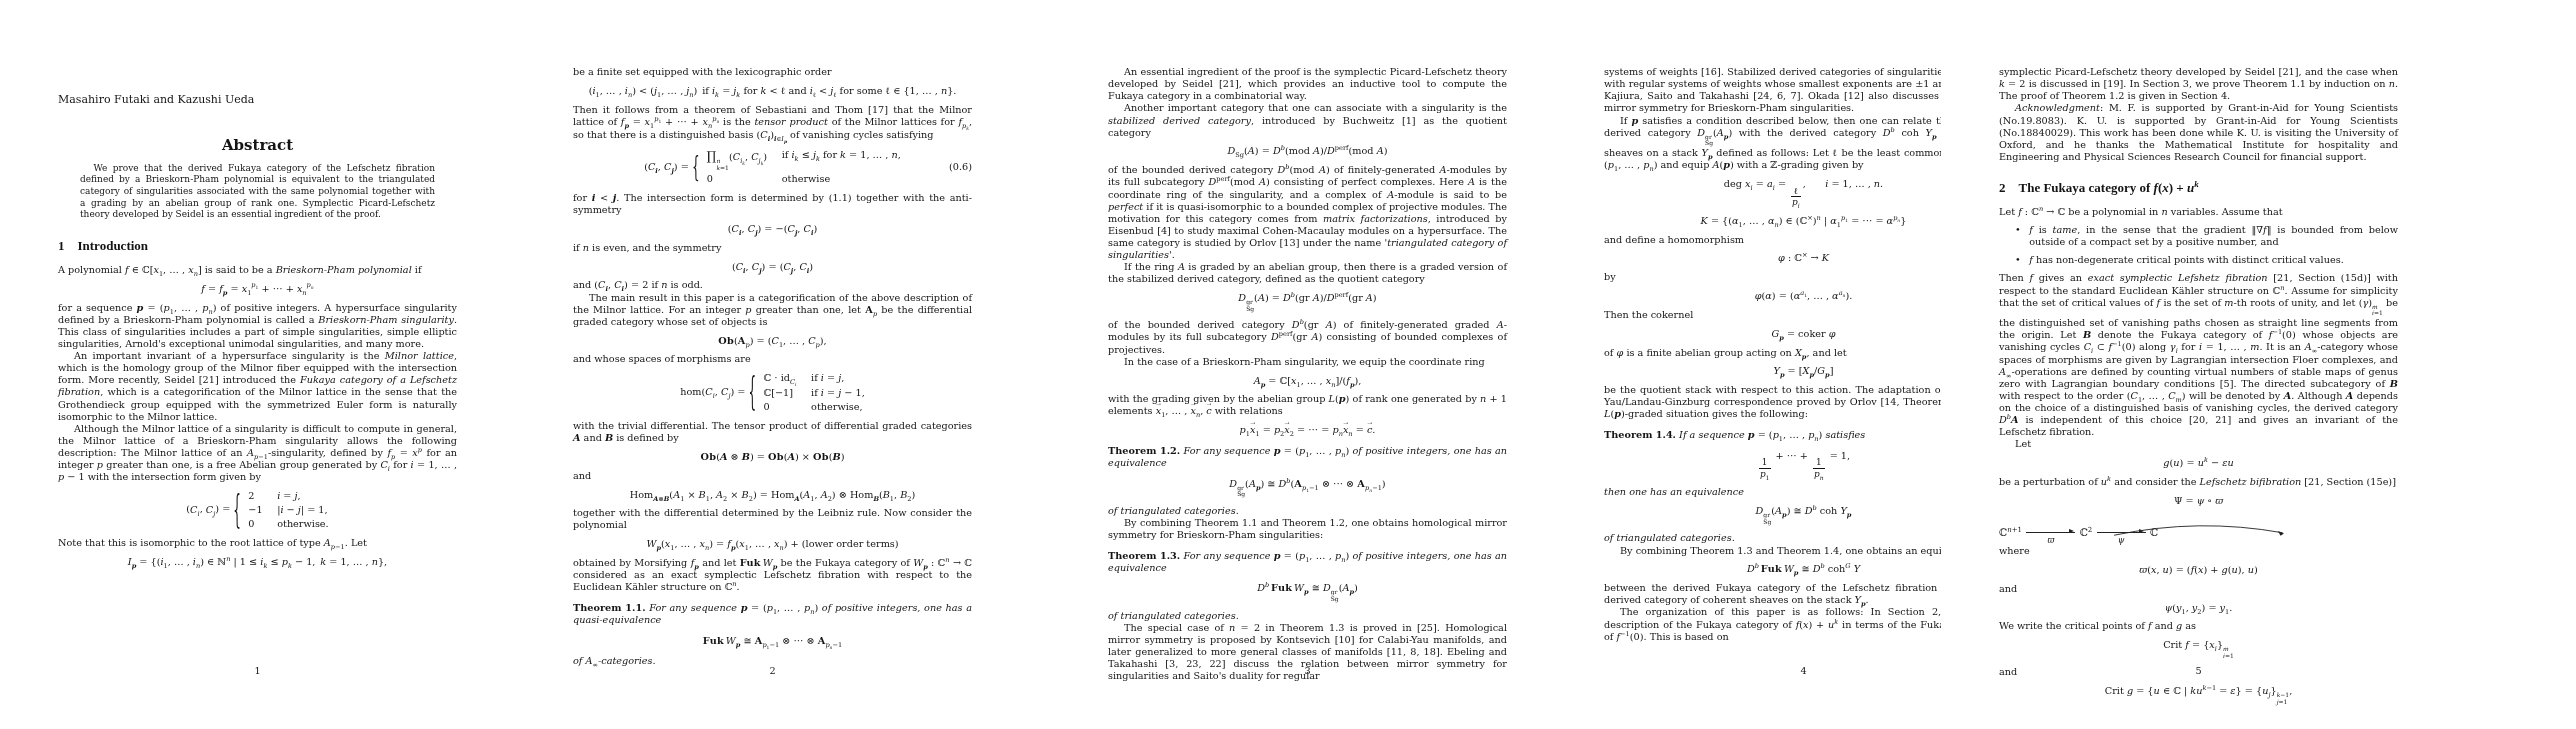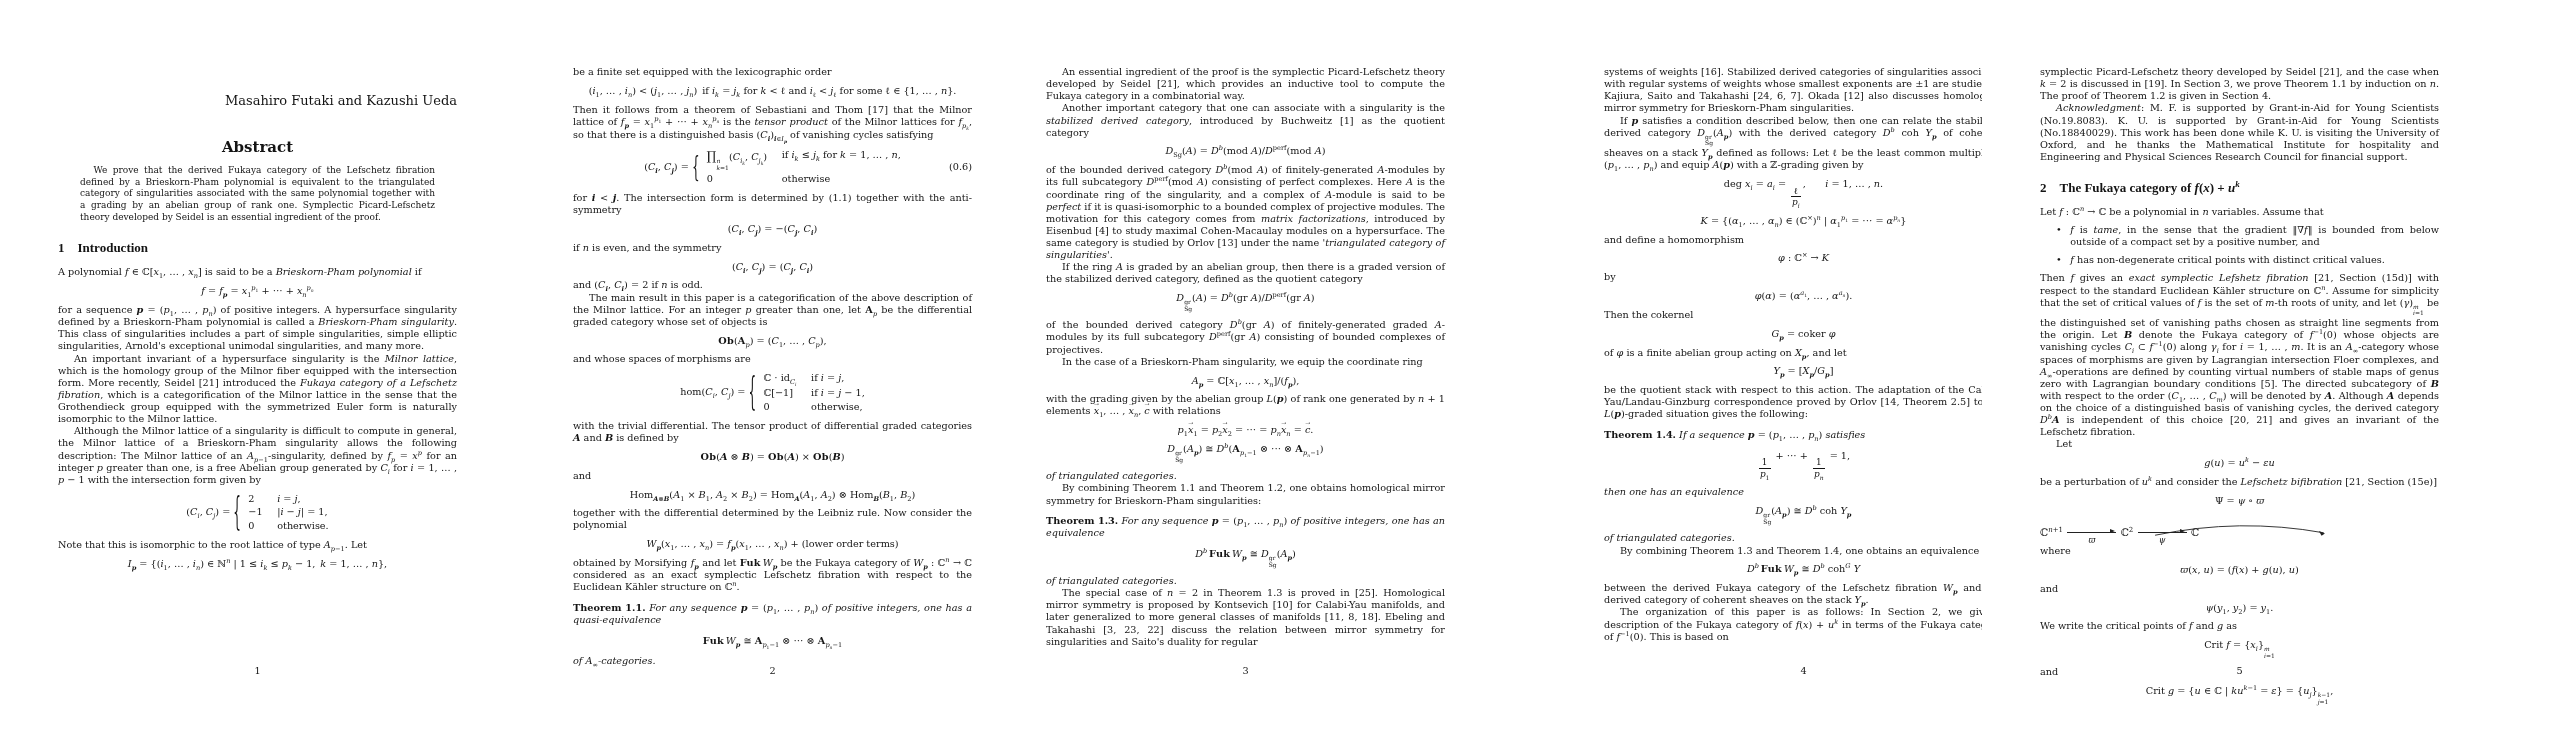--- a/index.html
+++ b/index.html
@@ -11,21 +11,21 @@
   .content{position:absolute;left:58px;right:58px;top:66px;font-size:9.7px;line-height:1.25;}
   .pageno{position:absolute;bottom:53px;left:0;right:0;text-align:center;font-size:9.7px;}
   .para{text-align:justify;margin:0;}
   .para.ind{text-indent:16px;}
   .thm{margin:8.5px 0;}
   .eq{margin:6.7px 0;text-align:center;position:relative;}
   .eqbody{display:inline-block;}
   .eqtag{position:absolute;right:0;top:50%;transform:translateY(-50%);}
   .h1{font-size:13px;font-weight:bold;margin:17px 0 9.7px;font-family:Liberation Serif, serif;}
   .title{font-size:17.6px;text-align:center;margin:43px 3.6px 0;line-height:1.3;}
-  .authors{text-align:right;font-size:13px;margin-top:27px;}
+  .authors{text-align:left;font-size:11px;margin-top:27px;}
   .abshead{text-align:center;font-weight:bold;font-size:15px;margin-top:29px;}
   .abstract{margin:8px 22px 0;font-size:9px;line-height:1.3;text-align:justify;text-indent:13.4px;}
   .bullet{display:flex;margin:6px 0 6px 16px;text-align:justify;}
   .bdot{margin-right:8.5px;}
   sup,sub{font-size:68%;line-height:0;}
   .fk{font-weight:bold;letter-spacing:0.2px;}
   .cal{font-style:italic;font-weight:600;}
   .vec{position:relative;display:inline-block;}
   .vec::before{content:'→';position:absolute;top:-0.78em;left:0;right:0;font-size:0.6em;
                text-align:center;font-style:normal;}
@@ -126,36 +126,37 @@
         <div class="eq">Hom<sub><span class="cal">A</span>⊗<span class="cal">B</span></sub>(<i>A</i><sub>1</sub> × <i>B</i><sub>1</sub>, <i>A</i><sub>2</sub> × <i>B</i><sub>2</sub>) = Hom<sub><span class="cal">A</span></sub>(<i>A</i><sub>1</sub>, <i>A</i><sub>2</sub>) ⊗ Hom<sub><span class="cal">B</span></sub>(<i>B</i><sub>1</sub>, <i>B</i><sub>2</sub>)</div>
         <div class="para">together with the differential determined by the Leibniz rule. Now consider the polynomial</div>
         <div class="eq"><i>W</i><sub><b><i>p</i></b></sub>(<i>x</i><sub>1</sub>, … , <i>x<sub>n</sub></i>) = <i>f</i><sub><b><i>p</i></b></sub>(<i>x</i><sub>1</sub>, … , <i>x<sub>n</sub></i>) + (lower order terms)</div>
         <div class="para">obtained by Morsifying <i>f</i><sub><b><i>p</i></b></sub> and let <span class="fk">Fuk</span> <i>W</i><sub><b><i>p</i></b></sub> be the Fukaya category of <i>W</i><sub><b><i>p</i></b></sub> : ℂ<sup><i>n</i></sup> → ℂ considered as an exact symplectic Lefschetz fibration with respect to the Euclidean Kähler structure on ℂ<sup><i>n</i></sup>.</div>
         <div class="para thm"><b>Theorem 1.1.</b> <i>For any sequence</i> <b><i>p</i></b> = (<i>p</i><sub>1</sub>, … , <i>p<sub>n</sub></i>) <i>of positive integers, one has a quasi-equivalence</i></div>
         <div class="eq"><span class="fk">Fuk</span> <i>W</i><sub><b><i>p</i></b></sub> ≅ <span class="fk">A</span><sub><i>p</i><sub>1</sub>−1</sub> ⊗ ⋅⋅⋅ ⊗ <span class="fk">A</span><sub><i>p<sub>n</sub></i>−1</sub></div>
         <div class="para"><i>of A</i><sub>∞</sub><i>-categories.</i></div>
       </div>
     <div class="pageno">2</div>
   </section>
-  <section class="page" style="left:988px">
+  <section class="page" style="left:1050px">
     <div class="content">
         <div class="para ind">An essential ingredient of the proof is the symplectic Picard-Lefschetz theory developed by Seidel [21], which provides an inductive tool to compute the Fukaya category in a combinatorial way.</div>
         <div class="para ind">Another important category that one can associate with a singularity is the <i>stabilized derived category</i>, introduced by Buchweitz [1] as the quotient category</div>
         <div class="eq"><i>D</i><sub>Sg</sub>(<i>A</i>) = <i>D<sup>b</sup></i>(mod <i>A</i>)/<i>D</i><sup>perf</sup>(mod <i>A</i>)</div>
         <div class="para">of the bounded derived category <i>D<sup>b</sup></i>(mod <i>A</i>) of finitely-generated <i>A</i>-modules by its full subcategory <i>D</i><sup>perf</sup>(mod <i>A</i>) consisting of perfect complexes. Here <i>A</i> is the coordinate ring of the singularity, and a complex of <i>A</i>-module is said to be <i>perfect</i> if it is quasi-isomorphic to a bounded complex of projective modules. The motivation for this category comes from <i>matrix factorizations</i>, introduced by Eisenbud [4] to study maximal Cohen-Macaulay modules on a hypersurface. The same category is studied by Orlov [13] under the name '<i>triangulated category of singularities</i>'.</div>
         <div class="para ind">If the ring <i>A</i> is graded by an abelian group, then there is a graded version of the stabilized derived category, defined as the quotient category</div>
         <div class="eq"><i>D</i><span class="ss">
             <span>gr</span>
             <span>Sg</span>
           </span>(<i>A</i>) = <i>D<sup>b</sup></i>(gr <i>A</i>)/<i>D</i><sup>perf</sup>(gr <i>A</i>)</div>
         <div class="para">of the bounded derived category <i>D<sup>b</sup></i>(gr <i>A</i>) of finitely-generated graded <i>A</i>-modules by its full subcategory <i>D</i><sup>perf</sup>(gr <i>A</i>) consisting of bounded complexes of projectives.</div>
         <div class="para ind">In the case of a Brieskorn-Pham singularity, we equip the coordinate ring</div>
         <div class="eq"><i>A</i><sub><b><i>p</i></b></sub> = ℂ[<i>x</i><sub>1</sub>, … , <i>x<sub>n</sub></i>]/(<i>f</i><sub><b><i>p</i></b></sub>),</div>
         <div class="para">with the grading given by the abelian group <i>L</i>(<b><i>p</i></b>) of rank one generated by <i>n</i> + 1 elements <span class="vec"><i>x</i></span><sub>1</sub>, … , <span class="vec"><i>x</i></span><sub><i>n</i></sub>, <span class="vec"><i>c</i></span> with relations</div>
         <div class="eq"><i>p</i><sub>1</sub><span class="vec"><i>x</i></span><sub>1</sub> = <i>p</i><sub>2</sub><span class="vec"><i>x</i></span><sub>2</sub> = ⋅⋅⋅ = <i>p<sub>n</sub></i><span class="vec"><i>x</i></span><sub><i>n</i></sub> = <span class="vec"><i>c</i></span>.</div>
+        <div class="para thm"><b>Theorem 1.2.</b> <i>For any sequence</i> <b><i>p</i></b> = (<i>p</i><sub>1</sub>, … , <i>p<sub>n</sub></i>) <i>of positive integers, one has an equivalence</i></div>
         <div class="eq"><i>D</i><span class="ss">
             <span>gr</span>
             <span>Sg</span>
           </span>(<i>A</i><sub><b><i>p</i></b></sub>) ≅ <i>D<sup>b</sup></i>(<span class="fk">A</span><sub><i>p</i><sub>1</sub>−1</sub> ⊗ ⋅⋅⋅ ⊗ <span class="fk">A</span><sub><i>p<sub>n</sub></i>−1</sub>)</div>
         <div class="para"><i>of triangulated categories.</i></div>
         <div class="para ind">By combining Theorem 1.1 and Theorem 1.2, one obtains homological mirror symmetry for Brieskorn-Pham singularities:</div>
         <div class="para thm"><b>Theorem 1.3.</b> <i>For any sequence</i> <b><i>p</i></b> = (<i>p</i><sub>1</sub>, … , <i>p<sub>n</sub></i>) <i>of positive integers, one has an equivalence</i></div>
         <div class="eq"><i>D<sup>b</sup></i> <span class="fk">Fuk</span> <i>W</i><sub><b><i>p</i></b></sub> ≅ <i>D</i><span class="ss">
             <span>gr</span>
             <span>Sg</span>
@@ -200,21 +201,21 @@
             <span>Sg</span>
           </span>(<i>A</i><sub><b><i>p</i></b></sub>) ≅ <i>D<sup>b</sup></i> coh <i>Y</i><sub><b><i>p</i></b></sub></div>
         <div class="para"><i>of triangulated categories.</i></div>
         <div class="para ind">By combining Theorem 1.3 and Theorem 1.4, one obtains an equivalence</div>
         <div class="eq"><i>D<sup>b</sup></i> <span class="fk">Fuk</span> <i>W</i><sub><b><i>p</i></b></sub> ≅ <i>D<sup>b</sup></i> coh<sup><i>G</i></sup> <i>Y</i></div>
         <div class="para">between the derived Fukaya category of the Lefschetz fibration <i>W</i><sub><b><i>p</i></b></sub> and the derived category of coherent sheaves on the stack <i>Y</i><sub><b><i>p</i></b></sub>.</div>
         <div class="para ind">The organization of this paper is as follows: In Section 2, we give a description of the Fukaya category of <i>f</i>(<i>x</i>) + <i>u<sup>k</sup></i> in terms of the Fukaya category of <i>f</i><sup>−1</sup>(0). This is based on</div>
       </div>
     <div class="pageno">4</div>
   </section>
-  <section class="page" style="left:1982px">
+  <section class="page" style="left:1941px">
     <div class="content">
         <div class="para">symplectic Picard-Lefschetz theory developed by Seidel [21], and the case when <i>k</i> = 2 is discussed in [19]. In Section 3, we prove Theorem 1.1 by induction on <i>n</i>. The proof of Theorem 1.2 is given in Section 4.</div>
         <div class="para ind"><i>Acknowledgment</i>: M. F. is supported by Grant-in-Aid for Young Scientists (No.19.8083). K. U. is supported by Grant-in-Aid for Young Scientists (No.18840029). This work has been done while K. U. is visiting the University of Oxford, and he thanks the Mathematical Institute for hospitality and Engineering and Physical Sciences Research Council for financial support.</div>
         <div class="h1">2 The Fukaya category of <i>f</i>(<i>x</i>) + <i>u<sup>k</sup></i></div>
         <div class="para">Let <i>f</i> : ℂ<sup><i>n</i></sup> → ℂ be a polynomial in <i>n</i> variables. Assume that</div>
         <div class="bullet">
           <span class="bdot">•</span>
           <span class="btxt"><i>f</i> is <i>tame</i>, in the sense that the gradient ‖∇<i>f</i>‖ is bounded from below outside of a compact set by a positive number, and</span>
         </div>
         <div class="bullet">

